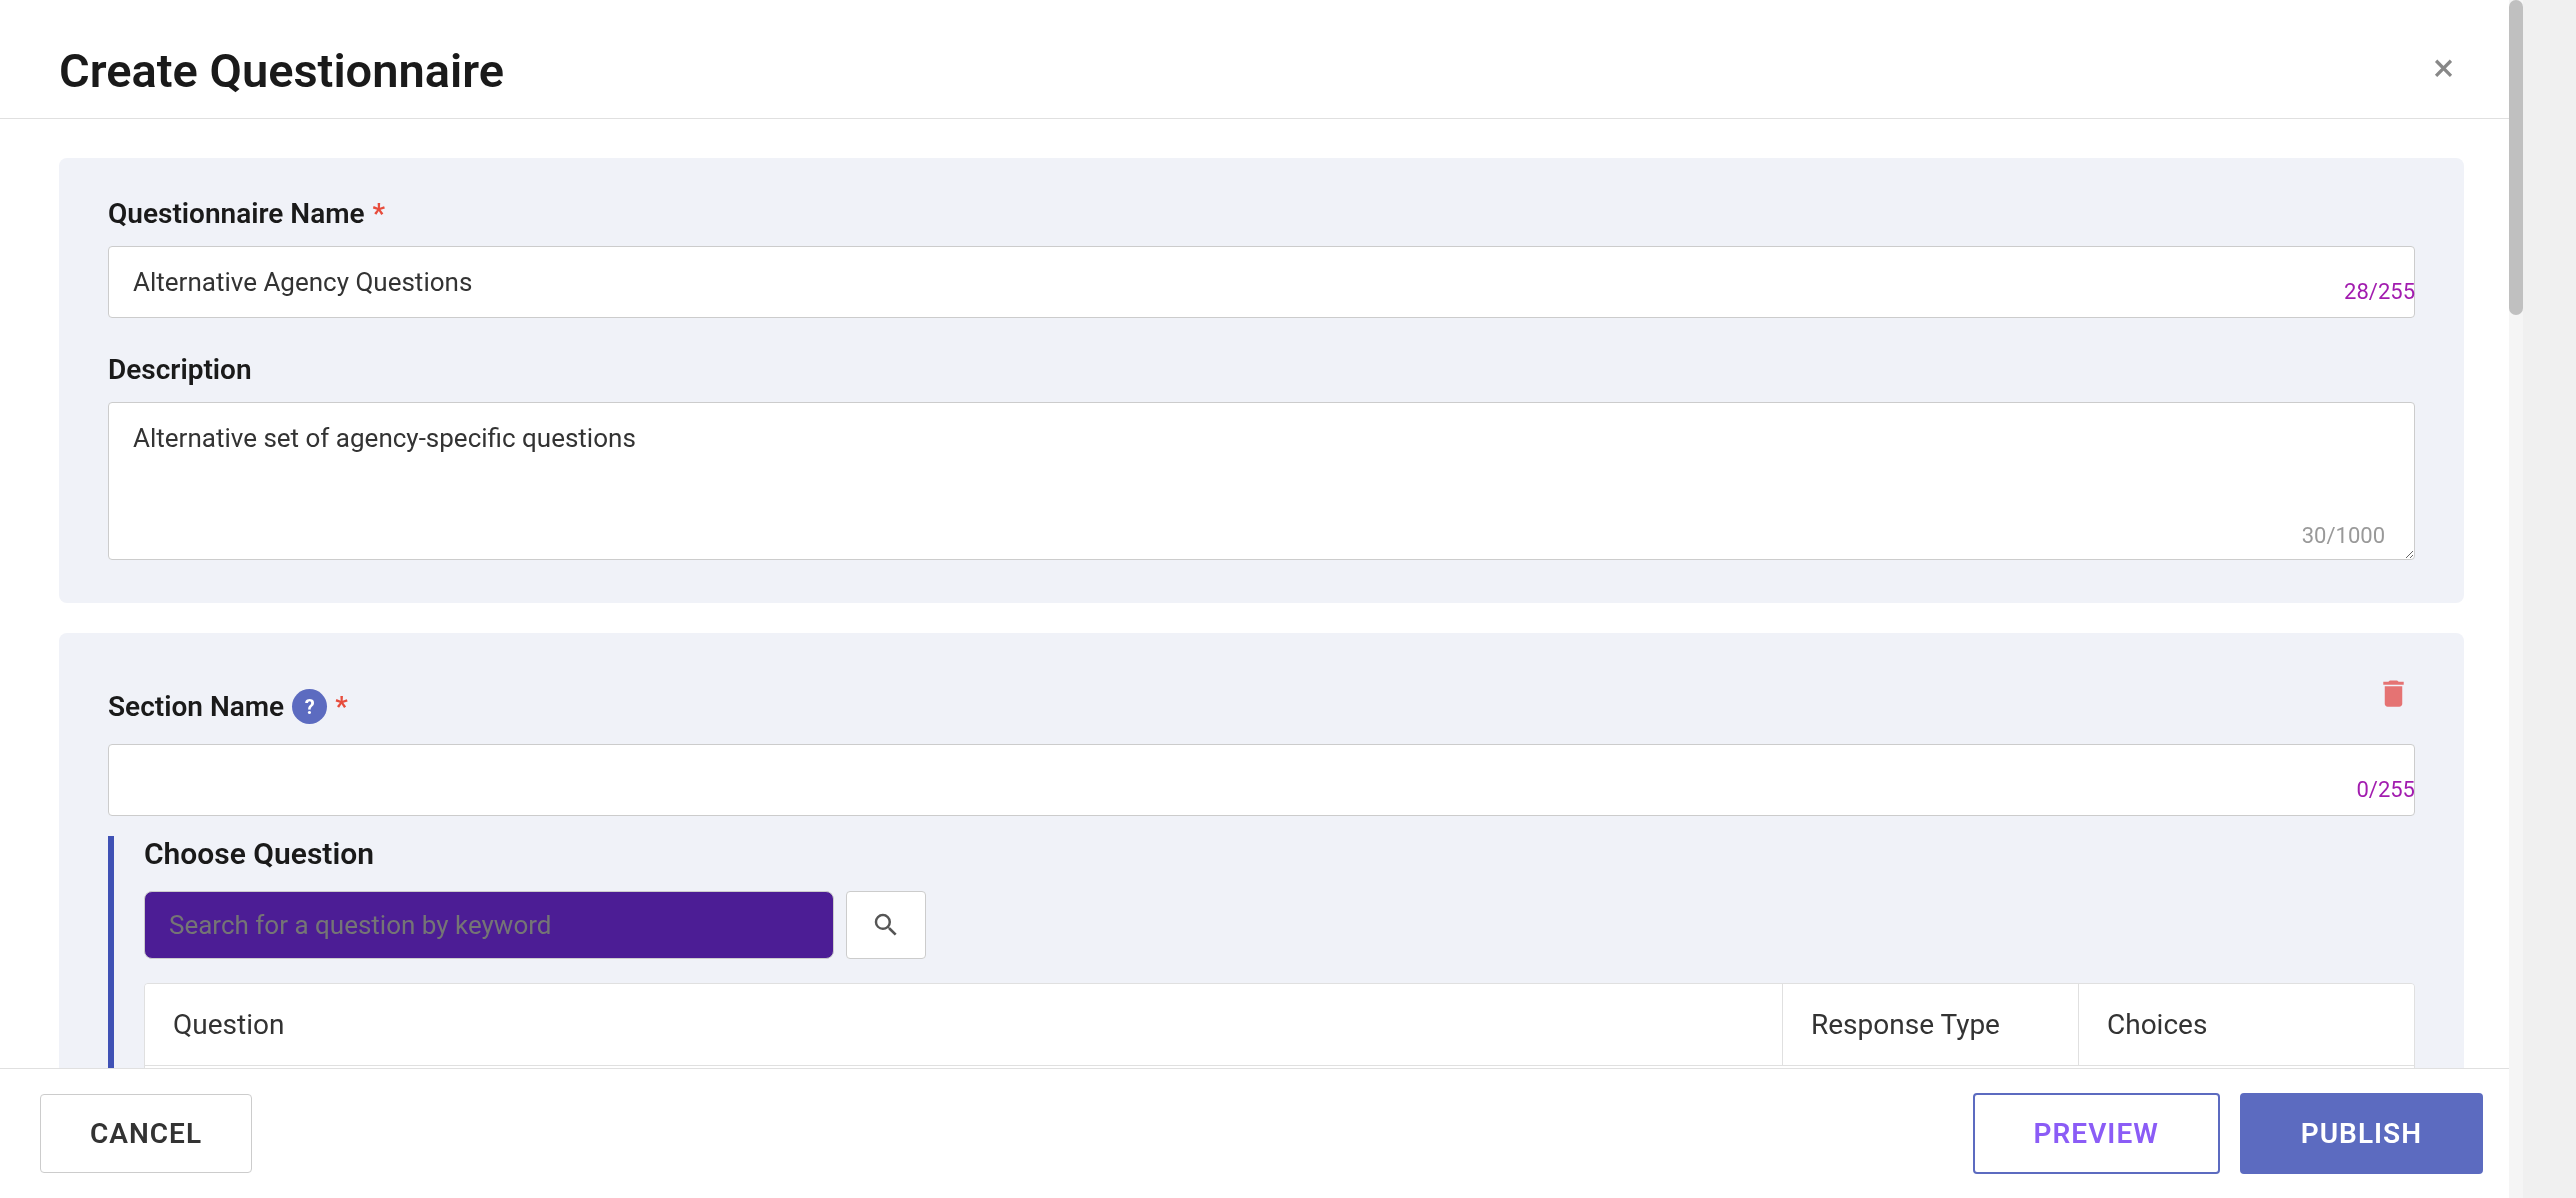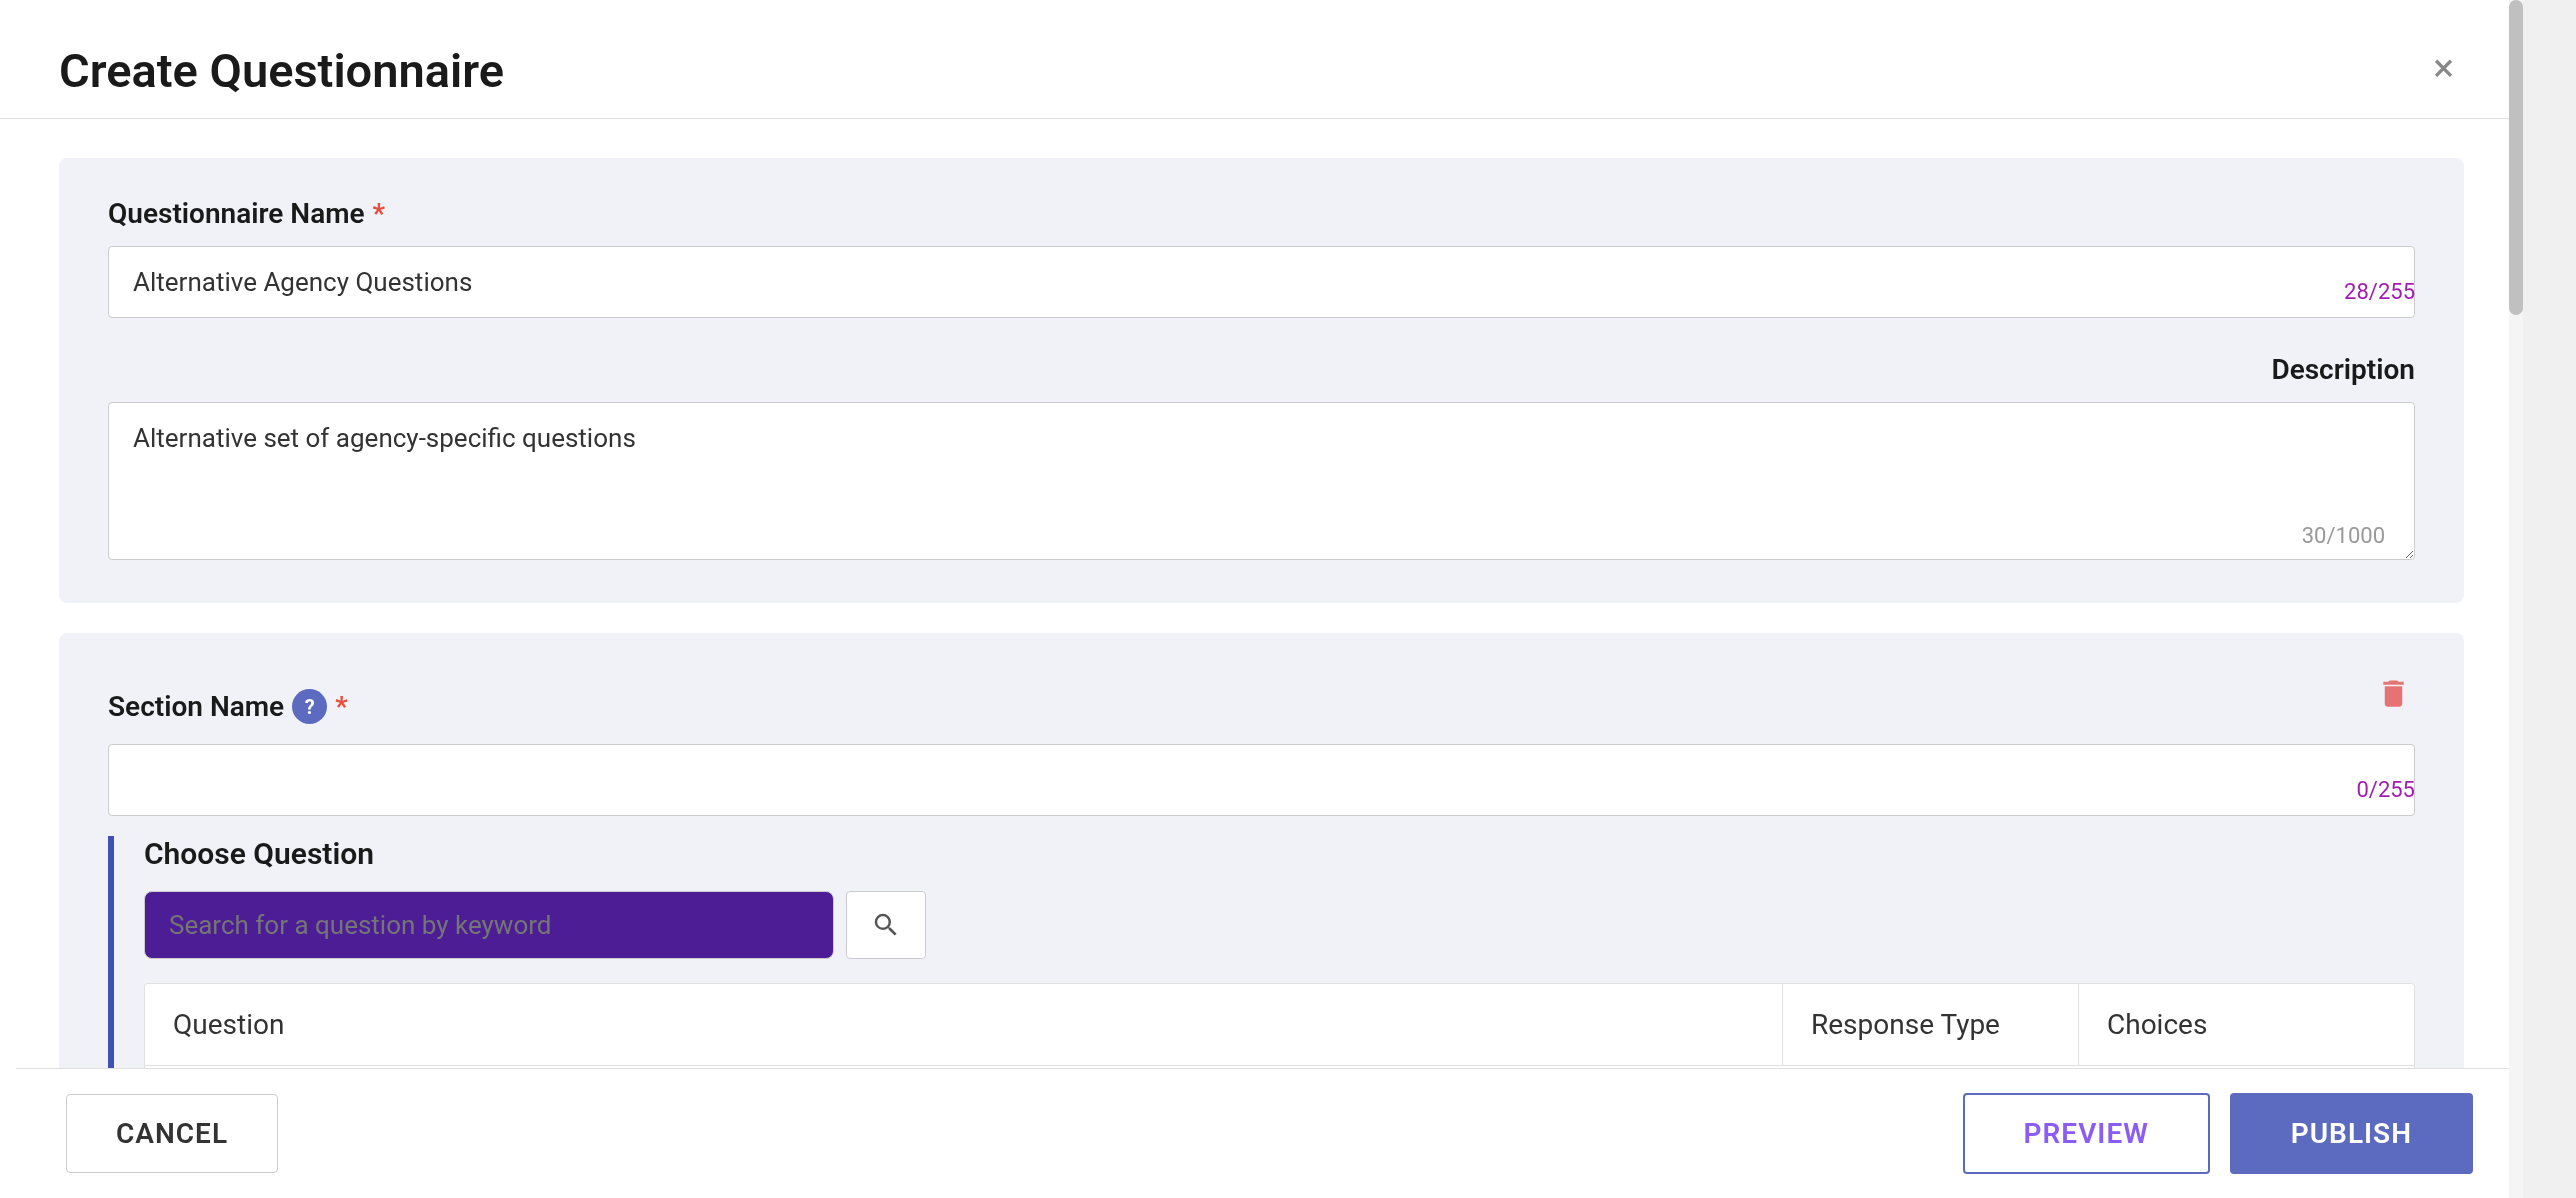--- a/index.html
+++ b/index.html
@@ -230,28 +230,27 @@
     .table-header-cell:last-child {
       border-right: none;
     }
 
     .table-body {
       background: #fff;
       min-height: 59px;
     }
 
     .modal-footer {
-      padding: 24px 50px;
+      padding: 24px 40px;
       border-top: 1px solid #e0e0e0;
       display: flex;
       justify-content: space-between;
       align-items: center;
       flex-shrink: 0;
       background: #fff;
-      margin-left: 16px;
     }
 
     .cancel-btn {
       background: #fff;
       border: 1px solid #ccc;
       border-radius: 4px;
       padding: 22px 49px;
       font-size: 28px;
       font-weight: 600;
       color: #333;
@@ -329,21 +328,21 @@
       <div class="field-label">
         <span>Questionnaire Name</span>
         <span class="required-star">*</span>
       </div>
 
       <div class="input-wrapper">
         <input type="text" class="field-input" value="Alternative Agency Questions" style="">
         <span class="char-count">28/255</span>
       </div>
 
-      <div class="field-label" style="margin-top: 35px; justify-content: flex-end;">
+      <div class="field-label" style="margin-top: 35px;">
         <span>Description</span>
       </div>
 
       <div class="textarea-wrapper">
         <textarea class="textarea-input" style="">Alternative set of agency-specific questions</textarea>
         <span class="textarea-char-count">30/1000</span>
       </div>
 
     </div>
 

